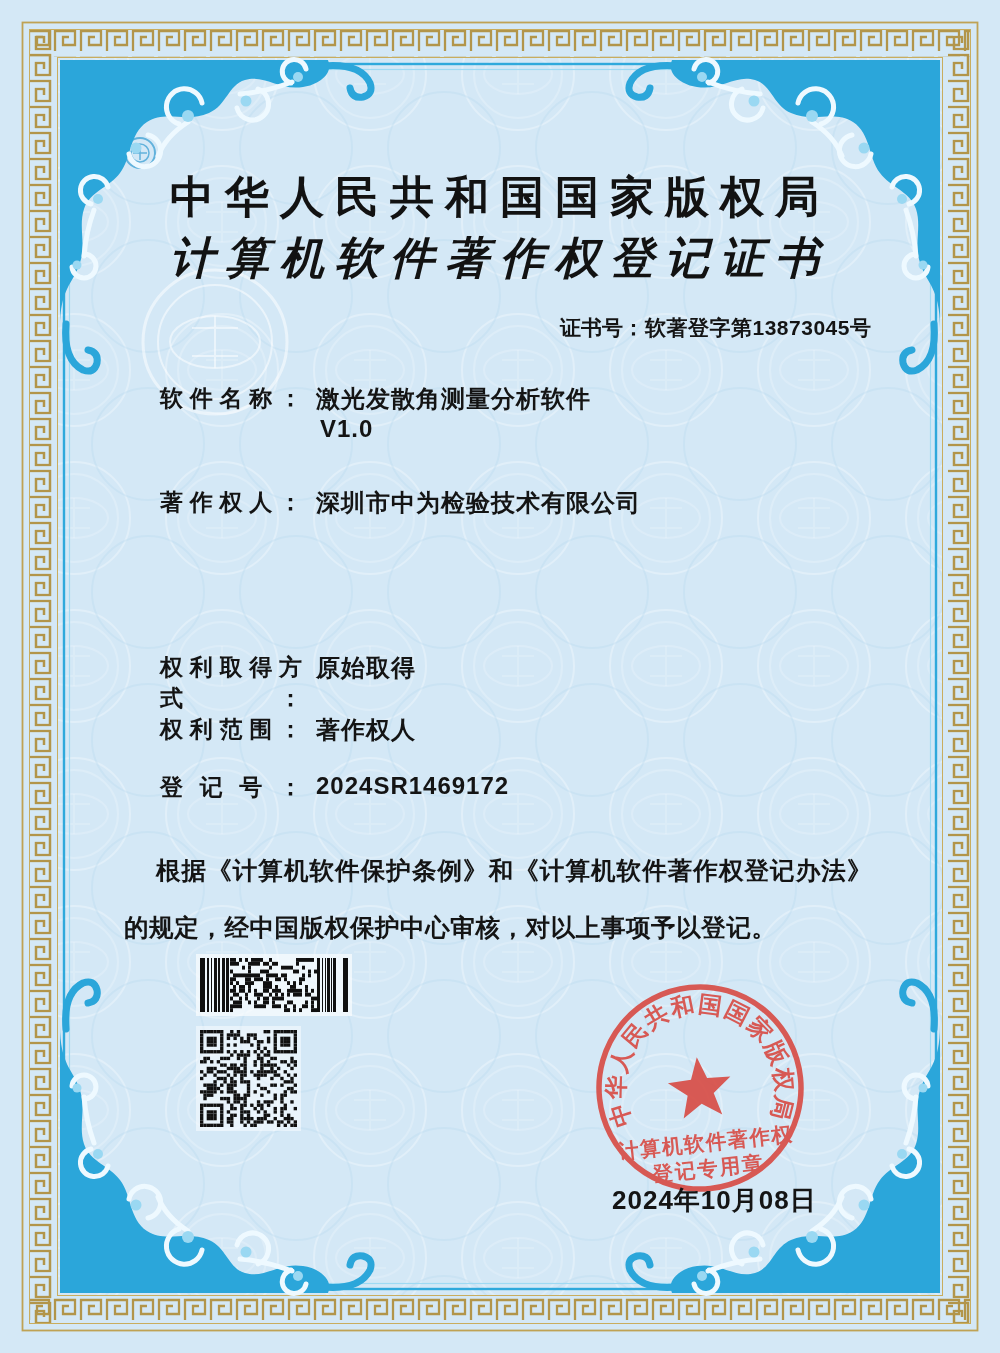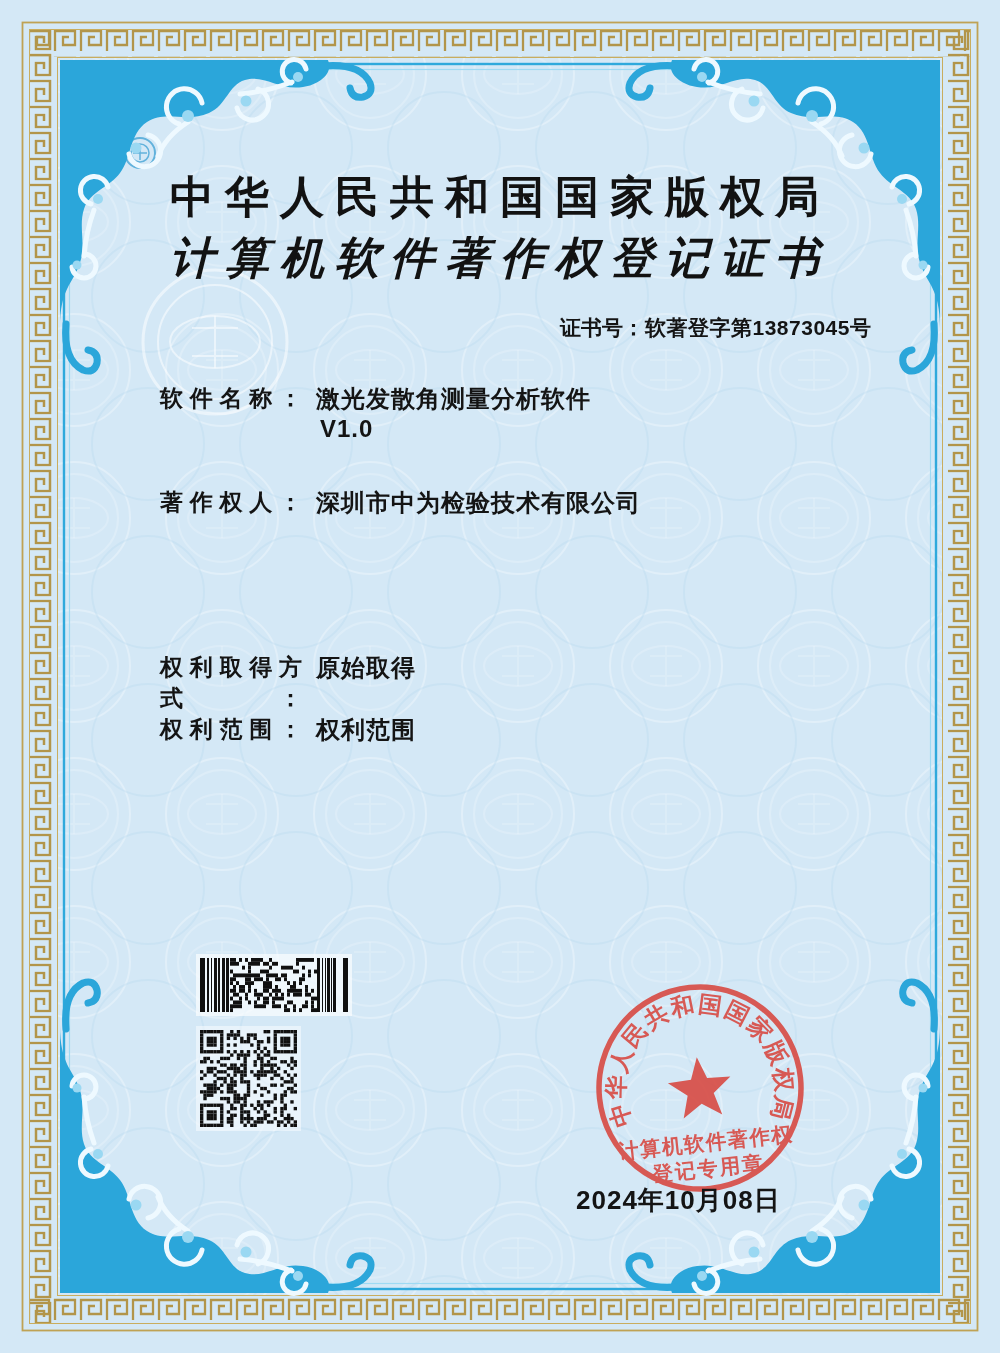--- a/index.html
+++ b/index.html
@@ -34,21 +34,21 @@
   .fvalue{
     position:absolute;left:286px;
     font-size:24px;font-weight:bold;letter-spacing:1px;white-space:nowrap;text-align:right;
   }
   .statement{
     top:842px;left:124px;width:748px;
     font-size:24.5px;font-weight:bold;line-height:57px;
     letter-spacing:0.6px;text-align:justify;text-indent:32px;
   }
   .issue-date{
-    top:1183px;left:576px;
+    top:1183px;left:612px;
     font-size:26px;font-weight:bold;letter-spacing:1px;white-space:nowrap;
   }
 </style>
 </head>
 <body>
 
 <div class="page">
 
   <svg class="deco" viewBox="0 0 1000 1353" xmlns="http://www.w3.org/2000/svg">
     <defs>
@@ -761,20 +761,25 @@
     <span class="fvalue">原始取得</span>
   </div>
 
   <div class="abs row" style="top:487px;">
     <span class="flabel">著作权人：</span>
     <span class="fvalue">深圳市中为检验技术有限公司</span>
   </div>
 
   <div class="abs row" style="top:714px;">
     <span class="flabel">权利范围：</span>
-    <span class="fvalue">权利范围</span>
+    <span class="fvalue">著作权人</span>
   </div>
 
-
+  <div class="abs row" style="top:772px;">
+    <span class="flabel">登记号：</span>
+    <span class="fvalue">2024SR1469172</span>
+  </div>
+
+  <div class="abs statement">根据《计算机软件保护条例》和《计算机软件著作权登记办法》的规定，经中国版权保护中心审核，对以上事项予以登记。</div>
 
   <div class="abs issue-date">2024年10月08日</div>
 
 </div>
 
 </body></html>

